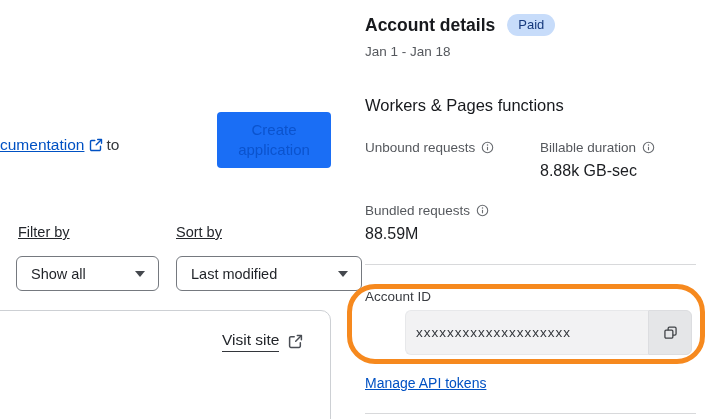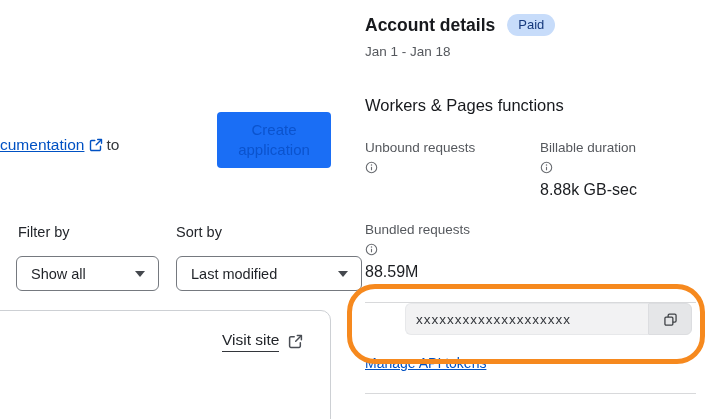--- a/index.html
+++ b/index.html
@@ -16,21 +16,21 @@
   .intro a { color:var(--link_blue); text-decoration:underline; cursor:pointer; }
   .intro .ext-icon { display:inline-block; vertical-align:-2px; margin:0 3px 0 5px; color:var(--link_blue); }
 
   .create-btn {
     position:absolute; left:217px; top:112px; width:114px; height:56px;
     background:var(--accent_blue); color:var(--button_text_blue);
     border:none; border-radius:4px; font-family:inherit;
     font-size:15px; line-height:20px; text-align:center; padding:8px 10px; cursor:pointer;
   }
 
-  .field-label { position:absolute; top:224px; font-size:14.5px; color:#23262b; }
+  .field-label { position:absolute; top:224px; font-size:14.5px; color:#23262b;text-decoration:underline; }
   .dropdown {
     position:absolute; top:256px; height:35px; background:#fff;
     border:1px solid var(--border_gray); border-radius:6px;
     display:flex; align-items:center; justify-content:space-between;
     padding:0 13px 0 14px; font-size:14.5px; color:#1f2227; cursor:pointer;
   }
   .caret { width:0; height:0; border-left:5px solid transparent; border-right:5px solid transparent; border-top:6px solid #44484e; }
 
   .site-card {
     position:absolute; left:-24px; top:310px; width:355px; height:140px;
@@ -45,30 +45,30 @@
   .acct-head { display:flex; align-items:center; gap:12px; margin-top:14px; }
   .acct-title { font-size:17.5px; font-weight:700; color:#17191d; }
   .badge {
     background:var(--badge_bg); color:var(--badge_text);
     font-size:13px; padding:3px 11px 4px; border-radius:11px;
   }
   .date-range { margin-top:8px; font-size:13.5px; color:var(--text_gray); }
   .section-title { margin-top:37px; font-size:16.5px; font-weight:400; color:#17191d; }
 
   .metrics { margin-top:25px; display:grid; grid-template-columns:175px 1fr; row-gap:23px; }
-  .metric-label { display:flex; align-items:flex-start; gap:6px; font-size:13.5px; color:var(--text_gray);flex-direction:column; }
+  .metric-label { display:flex; align-items:center; gap:6px; font-size:13.5px; color:var(--text_gray); }
   .metric-label svg { color:#6a6d72; }
   .metric-value { margin-top:7px; font-size:16px; color:#1b1d21; }
 
   .divider { height:1px; background:var(--divider); width:331px; }
   .div1 { margin-top:21px; }
   .div2 { margin-top:21px; }
 
   .acct-id-label { margin-top:24px; font-size:13.5px; color:#3a3d42; }
-  .id-row { display:flex; width:327px; height:32px;padding-left:40px; }
+  .id-row { margin-top:6px; display:flex; width:327px; height:45px;padding-left:40px; }
   .id-input {
     flex:1; min-width:0; background:var(--input_bg); border:1px solid #e7e8ea; border-right:none;
     border-radius:6px 0 0 6px; font-family:inherit; font-size:13.5px; color:#33363b;
     letter-spacing:1px; padding:0 10px; outline:none;
   }
   .copy-btn {
     width:44px; background:var(--copy_btn_bg); border:1px solid #dcdde0;
     border-radius:0 6px 6px 0; display:flex; align-items:center; justify-content:center;
     cursor:pointer; color:#3f4246;
   }
@@ -163,20 +163,21 @@
               <circle cx="7" cy="4.2" r="0.8" fill="currentColor" stroke="none"></circle>
             </svg>
           </span>
       </div>
       <div class="metric-value">88.59M</div>
     </div>
   </div>
 
   <div class="divider div1"></div>
 
+  <div class="acct-id-label">Account ID</div>
   <div class="id-row">
     <input class="id-input" readonly="" value="xxxxxxxxxxxxxxxxxxxx" style="">
     <button class="copy-btn">
         <span>
           <svg width="15" height="15" viewBox="0 0 14 14" fill="none" stroke="currentColor" stroke-width="1.2" stroke-linejoin="round">
             <rect x="1.8" y="4.8" width="7.4" height="7.4" rx="1"></rect>
             <path d="M4.8 4.8V3.2a1.2 1.2 0 0 1 1.2-1.2h5a1.2 1.2 0 0 1 1.2 1.2v5a1.2 1.2 0 0 1-1.2 1.2H9.2"></path>
           </svg>
         </span>
       </button>

